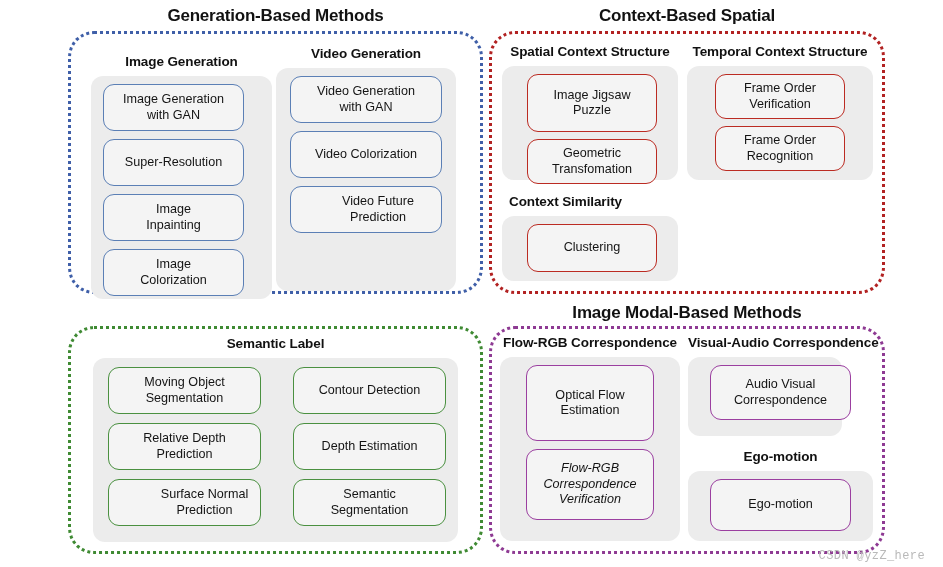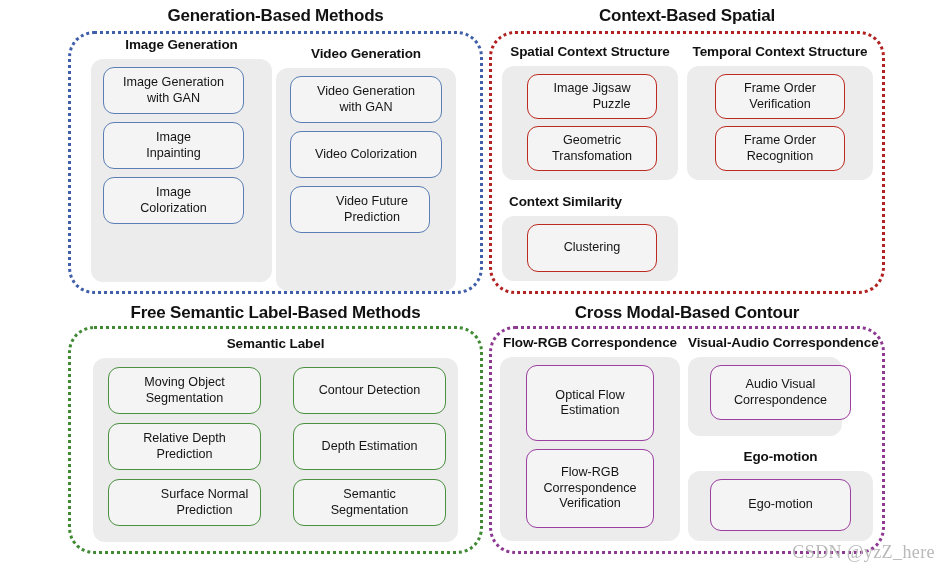--- a/index.html
+++ b/index.html
@@ -68,68 +68,69 @@
     line-height:1.22;
     color:#141414;
     padding:2px 4px;
   }
   .red   .box{border-color:#bb2b22;}
   .green .box{border-color:#4a9040;}
   .purple .box{border-color:#9b3fa0;}
 
   
   .watermark{
-    position:absolute;right:8px;bottom:4px;
-    font-size:18px;color:#b9b9b9;
+    position:absolute;right:18px;bottom:4px;
+    font-size:12px;color:#b9b9b9;
     letter-spacing:0.4px;
     white-space:nowrap;
-    font-family:Liberation Serif, serif;
+    font-family:Liberation Mono, monospace;
   }
 </style>
 </head>
 <body>
 
 <div class="canvas">
 
   <div class="quad" style="left:68px;top:6px;width:415px;height:288px;">
     <div class="quad-title">Generation-Based Methods</div>
     <div class="quad-body" style="top:25px;">
 
-      <div class="group" style="left:20px;top:3px;width:181px;height:245px;">
+      <div class="group" style="left:20px;top:20px;width:181px;height:245px;">
         <div class="group-title">Image Generation</div>
         <div class="panel" style="top:22px;"></div>
         <div class="boxwrap" style="left:12px;top:30px;width:141px;">
           <div class="box" style="width:141px;height:47px;margin-bottom:8px;">Image Generation<br>with GAN</div>
+          <div class="box" style="width:141px;height:47px;margin-bottom:8px;">Super-Resolution</div>
           <div class="box" style="width:141px;height:47px;margin-bottom:8px;">Image<br>Inpainting</div>
           <div class="box" style="width:141px;height:47px;">Image<br>Colorization</div>
         </div>
       </div>
 
       <div class="group" style="left:205px;top:12px;width:180px;height:245px;">
         <div class="group-title">Video Generation</div>
         <div class="panel" style="top:22px;"></div>
         <div class="boxwrap" style="left:14px;top:30px;width:152px;">
           <div class="box" style="width:152px;height:47px;margin-bottom:8px;">Video Generation<br>with GAN</div>
           <div class="box" style="width:152px;height:47px;margin-bottom:8px;">Video Colorization</div>
-          <div class="box" style="width:140px;height:47px;padding-left:28px;">Video Future<br>Prediction</div>
+          <div class="box" style="width:152px;height:47px;padding-left:28px;">Video Future<br>Prediction</div>
         </div>
       </div>
 
     </div>
   </div>
 
   <div class="quad quad-red red" style="left:489px;top:6px;width:396px;height:288px;">
     <div class="quad-title">Context-Based Spatial</div>
     <div class="quad-body" style="top:25px;">
 
       <div class="group" style="left:10px;top:10px;width:176px;height:136px;">
         <div class="group-title">Spatial Context Structure</div>
         <div class="panel" style="top:22px;"></div>
         <div class="boxwrap" style="left:25px;top:30px;width:130px;">
-          <div class="box" style="width:130px;height:45px;margin-bottom:7px;text-align:right;">Image Jigsaw<br>Puzzle</div>
+          <div class="box" style="width:130px;height:58px;margin-bottom:7px;">Image Jigsaw<br>Puzzle</div>
           <div class="box" style="width:130px;height:45px;">Geometric<br>Transfomation</div>
         </div>
       </div>
 
       <div class="group" style="left:195px;top:10px;width:186px;height:136px;">
         <div class="group-title">Temporal Context Structure</div>
         <div class="panel" style="top:22px;"></div>
         <div class="boxwrap" style="left:28px;top:30px;width:130px;">
           <div class="box" style="width:130px;height:45px;margin-bottom:7px;">Frame Order<br>Verification</div>
           <div class="box" style="width:130px;height:45px;">Frame Order<br>Recognition</div>
@@ -141,49 +142,48 @@
         <div class="panel" style="top:22px;"></div>
         <div class="boxwrap" style="left:25px;top:30px;width:130px;">
           <div class="box" style="width:146px;height:48px;">Clustering</div>
         </div>
       </div>
 
     </div>
   </div>
 
   <div class="quad quad-green green" style="left:68px;top:303px;width:415px;height:251px;">
-    <div class="quad-title">Free Semantic Label-Based Methods</div>
     <div class="quad-body" style="top:23px;">
 
       <div class="group" style="left:22px;top:7px;width:365px;height:206px;">
         <div class="group-title">Semantic Label</div>
         <div class="panel" style="top:22px;"></div>
         <div class="boxwrap" style="left:15px;top:31px;width:338px;justify-content:space-between;">
           <div class="box" style="width:153px;height:47px;margin-bottom:9px;">Moving Object<br>Segmentation</div>
           <div class="box" style="width:153px;height:47px;margin-bottom:9px;">Contour Detection</div>
           <div class="box" style="width:153px;height:47px;margin-bottom:9px;">Relative Depth<br>Prediction</div>
           <div class="box" style="width:153px;height:47px;margin-bottom:9px;">Depth Estimation</div>
           <div class="box" style="width:153px;height:47px;padding-left:44px;">Surface Normal<br>Prediction</div>
           <div class="box" style="width:153px;height:47px;">Semantic<br>Segmentation</div>
         </div>
       </div>
 
     </div>
   </div>
 
   <div class="quad quad-purple purple" style="left:489px;top:303px;width:396px;height:251px;">
-    <div class="quad-title">Cross Modal-Based Contour</div>
+    <div class="quad-title">Image Modal-Based Methods</div>
     <div class="quad-body" style="top:23px;">
 
       <div class="group" style="left:8px;top:6px;width:180px;height:206px;">
         <div class="group-title">Flow-RGB Correspondence</div>
         <div class="panel" style="top:22px;"></div>
         <div class="boxwrap" style="left:26px;top:30px;width:128px;">
           <div class="box" style="width:128px;height:76px;margin-bottom:8px;">Optical Flow<br>Estimation</div>
-          <div class="box" style="width:128px;height:79px;">Flow-RGB<br>Correspondence<br>Verification</div>
+          <div class="box" style="width:128px;height:71px;font-style:italic;">Flow-RGB<br>Correspondence<br>Verification</div>
         </div>
       </div>
 
       <div class="group" style="left:196px;top:6px;width:154px;height:101px;">
         <div class="group-title">Visual-Audio Correspondence</div>
         <div class="panel" style="top:22px;"></div>
         <div class="boxwrap" style="left:22px;top:30px;width:141px;">
           <div class="box" style="width:141px;height:55px;">Audio Visual<br>Correspondence</div>
         </div>
       </div>

